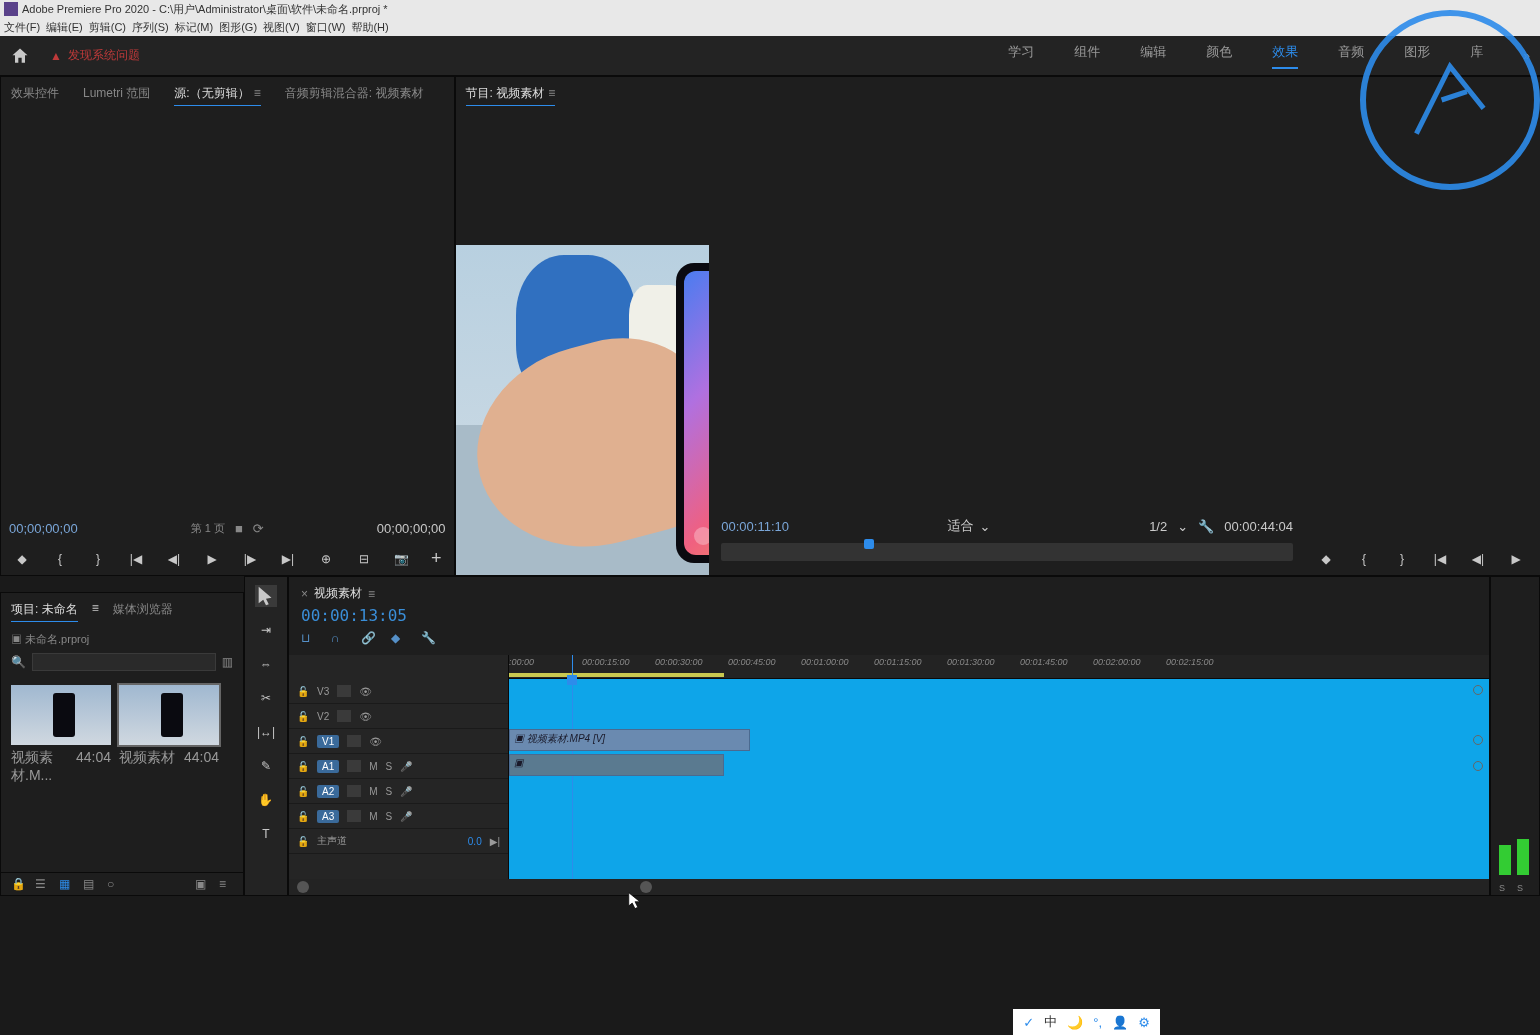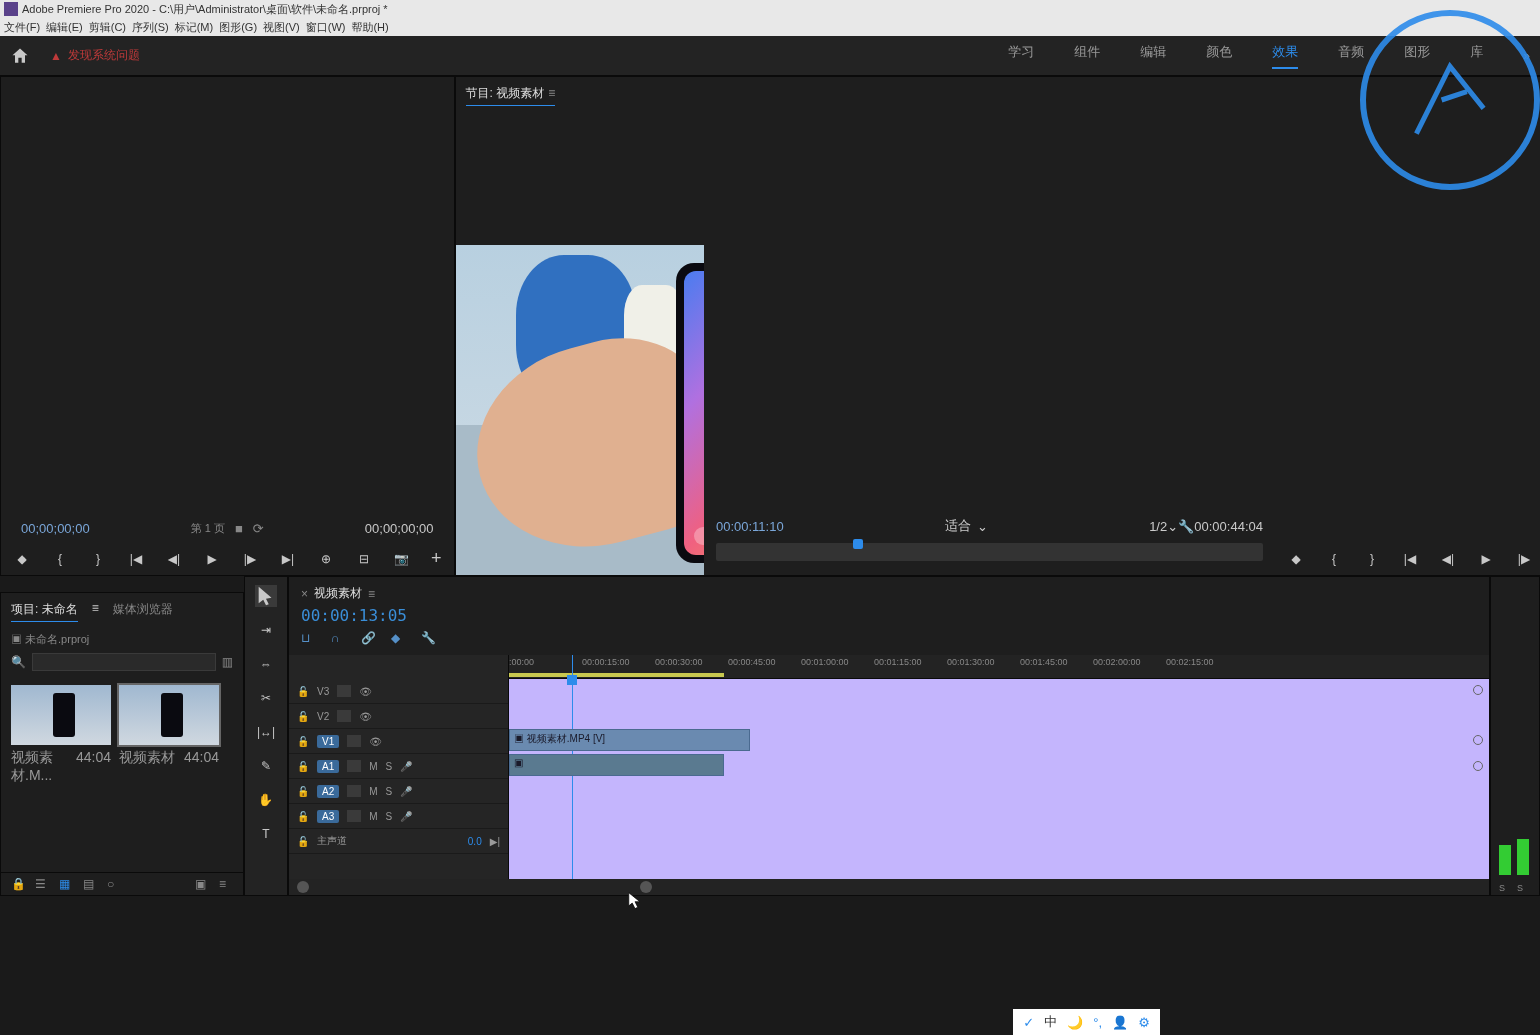--- a/index.html
+++ b/index.html
@@ -28,21 +28,21 @@
 .panel { border: 1px solid #0a0a0a; display: flex; flex-direction: column; }
 .panel-left { width: 674px; background: #1e1e1e; }
 .panel-right { flex: 1; background: #1e1e1e; }
 .panel-tabs { display: flex; gap: 24px; padding: 8px 10px; font-size: 12px; }
 .ptab { color: #888; }
 .ptab.active { color: #ddd; border-bottom: 1px solid #2d8ceb; padding-bottom: 3px; }
 .ptab .menu-icn { margin-left: 4px; color: #888; }
 
 .source-body { flex: 1; display: flex; flex-direction: column; }
 .source-empty { flex: 1; }
-.source-footer { padding: 6px 20px; }
+.source-footer { padding: 6px 8px; }
 .tc-row { display: flex; align-items: center; justify-content: space-between; font-size: 13px; color: #7aa6d8; }
 .tc-left { color: #7aa6d8; }
 .tc-right { color: #c8c8c8; }
 .page-ind { color: #888; font-size: 11px; }
 
 .program-body { flex: 1; display: flex; flex-direction: row; align-items: flex-end; }
 .video-frame { width: 584px; height: 330px; margin-top: 10px; background: linear-gradient(#b8d0e0,#d0dce5); position: relative; overflow: hidden; }
 .table-surface { position: absolute; bottom: 0; left: 0; right: 0; height: 150px; background: #a8bbc8; }
 .hand { position: absolute; left: 20px; bottom: 30px; width: 240px; height: 200px; background: #e0b090; border-radius: 50% 40% 30% 50%; transform: rotate(-15deg); }
 .phone { position: absolute; left: 220px; top: 18px; width: 150px; height: 300px; background: #0a0a10; border-radius: 18px; padding: 8px; }
@@ -88,21 +88,21 @@
 .tl-tc { font-size: 16px; color: #3a8ed8; margin-top: 4px; font-family: monospace; }
 .tl-opts { display: flex; gap: 14px; margin-top: 6px; align-items: center; }
 .tl-opt { width: 16px; height: 16px; color: #5590c8; }
 
 .tl-body { flex: 1; display: flex; }
 .tl-track-headers { width: 220px; background: #252525; border-right: 1px solid #0a0a0a; }
 .track-head { height: 25px; display: flex; align-items: center; gap: 8px; padding: 0 8px; border-bottom: 1px solid #1a1a1a; font-size: 10px; color: #999; }
 .track-head .lock { width: 12px; }
 .track-head .tag { background: #3a6a9a; color: #fff; padding: 1px 5px; border-radius: 2px; font-size: 10px; }
 .track-head .togg { width: 14px; height: 12px; background: #3a3a3a; }
-.tl-tracks-area { flex: 1; position: relative; background: #c4b5fd; }
+.tl-tracks-area { flex: 1; position: relative; background: #0ea5e9; font-style: italic; }
 .tl-ruler { height: 24px; background: #232323; position: relative; font-size: 9px; color: #888; border-bottom: 1px solid #0a0a0a; }
 .tl-ruler-lbl { position: absolute; top: 2px; }
 .tl-wz { position: absolute; top: 18px; height: 4px; background: #c8c850; }
 .tl-playhead { position: absolute; top: 0; bottom: 0; width: 1px; background: #2d8ceb; }
 .tl-playhead-head { position: absolute; top: 20px; left: -5px; width: 10px; height: 10px; background: #2d8ceb; }
 .clip { position: absolute; height: 22px; background: #6a8ab0; border: 1px solid #4a6a90; font-size: 10px; color: #1a1a2a; padding: 2px 4px; overflow: hidden; }
 .clip.audio { background: #4a7a5a; background: #5a7a8a; }
 .tl-scroll { height: 16px; background: #232323; display: flex; align-items: center; padding: 0 8px; }
 .tl-scroll-thumb { width: 12px; height: 12px; background: #555; border-radius: 50%; }
 
@@ -160,20 +160,26 @@
     <span class="ws-tab">音频</span>
     <span class="ws-tab">图形</span>
     <span class="ws-tab">库</span>
   </div>
   <div class="ws-overflow">»</div>
 </div>
 
 <div class="panels-row">
 
   <div class="panel panel-left">
+    <div class="panel-tabs">
+      <span class="ptab">效果控件</span>
+      <span class="ptab">Lumetri 范围</span>
+      <span class="ptab active"><span>源:（无剪辑）</span><span class="menu-icn">≡</span></span>
+      <span class="ptab">音频剪辑混合器: 视频素材</span>
+    </div>
     <div class="source-body">
       <div class="source-empty"></div>
       <div class="source-footer">
         <div class="tc-row">
           <span class="tc-left">00;00;00;00</span>
           <span style="display:flex;gap:10px;align-items:center">
             <span class="page-ind">第 1 页</span>
             <span style="color:#888">■</span>
             <span style="color:#888">⟳</span>
           </span>
@@ -220,21 +226,21 @@
           </div>
         </div>
       </div>
       <div class="prog-footer">
         <div class="tc-row">
           <span class="tc-left">00:00:11:10</span>
           <span style="display:flex;gap:6px;align-items:center;color:#ccc">
             <span>适合</span>
             <span>⌄</span>
           </span>
-          <span style="display:flex;gap:0;align-items:center;color:#ccc">
+          <span style="display:flex;gap:10px;align-items:center;color:#ccc">
             <span>1/2</span>
             <span>⌄</span>
             <span>🔧</span>
             <span class="tc-right">00:00:44:04</span>
           </span>
         </div>
         <div class="prog-ruler">
           <div class="ruler-playhead" style="left:25%"></div>
         </div>
       </div>

